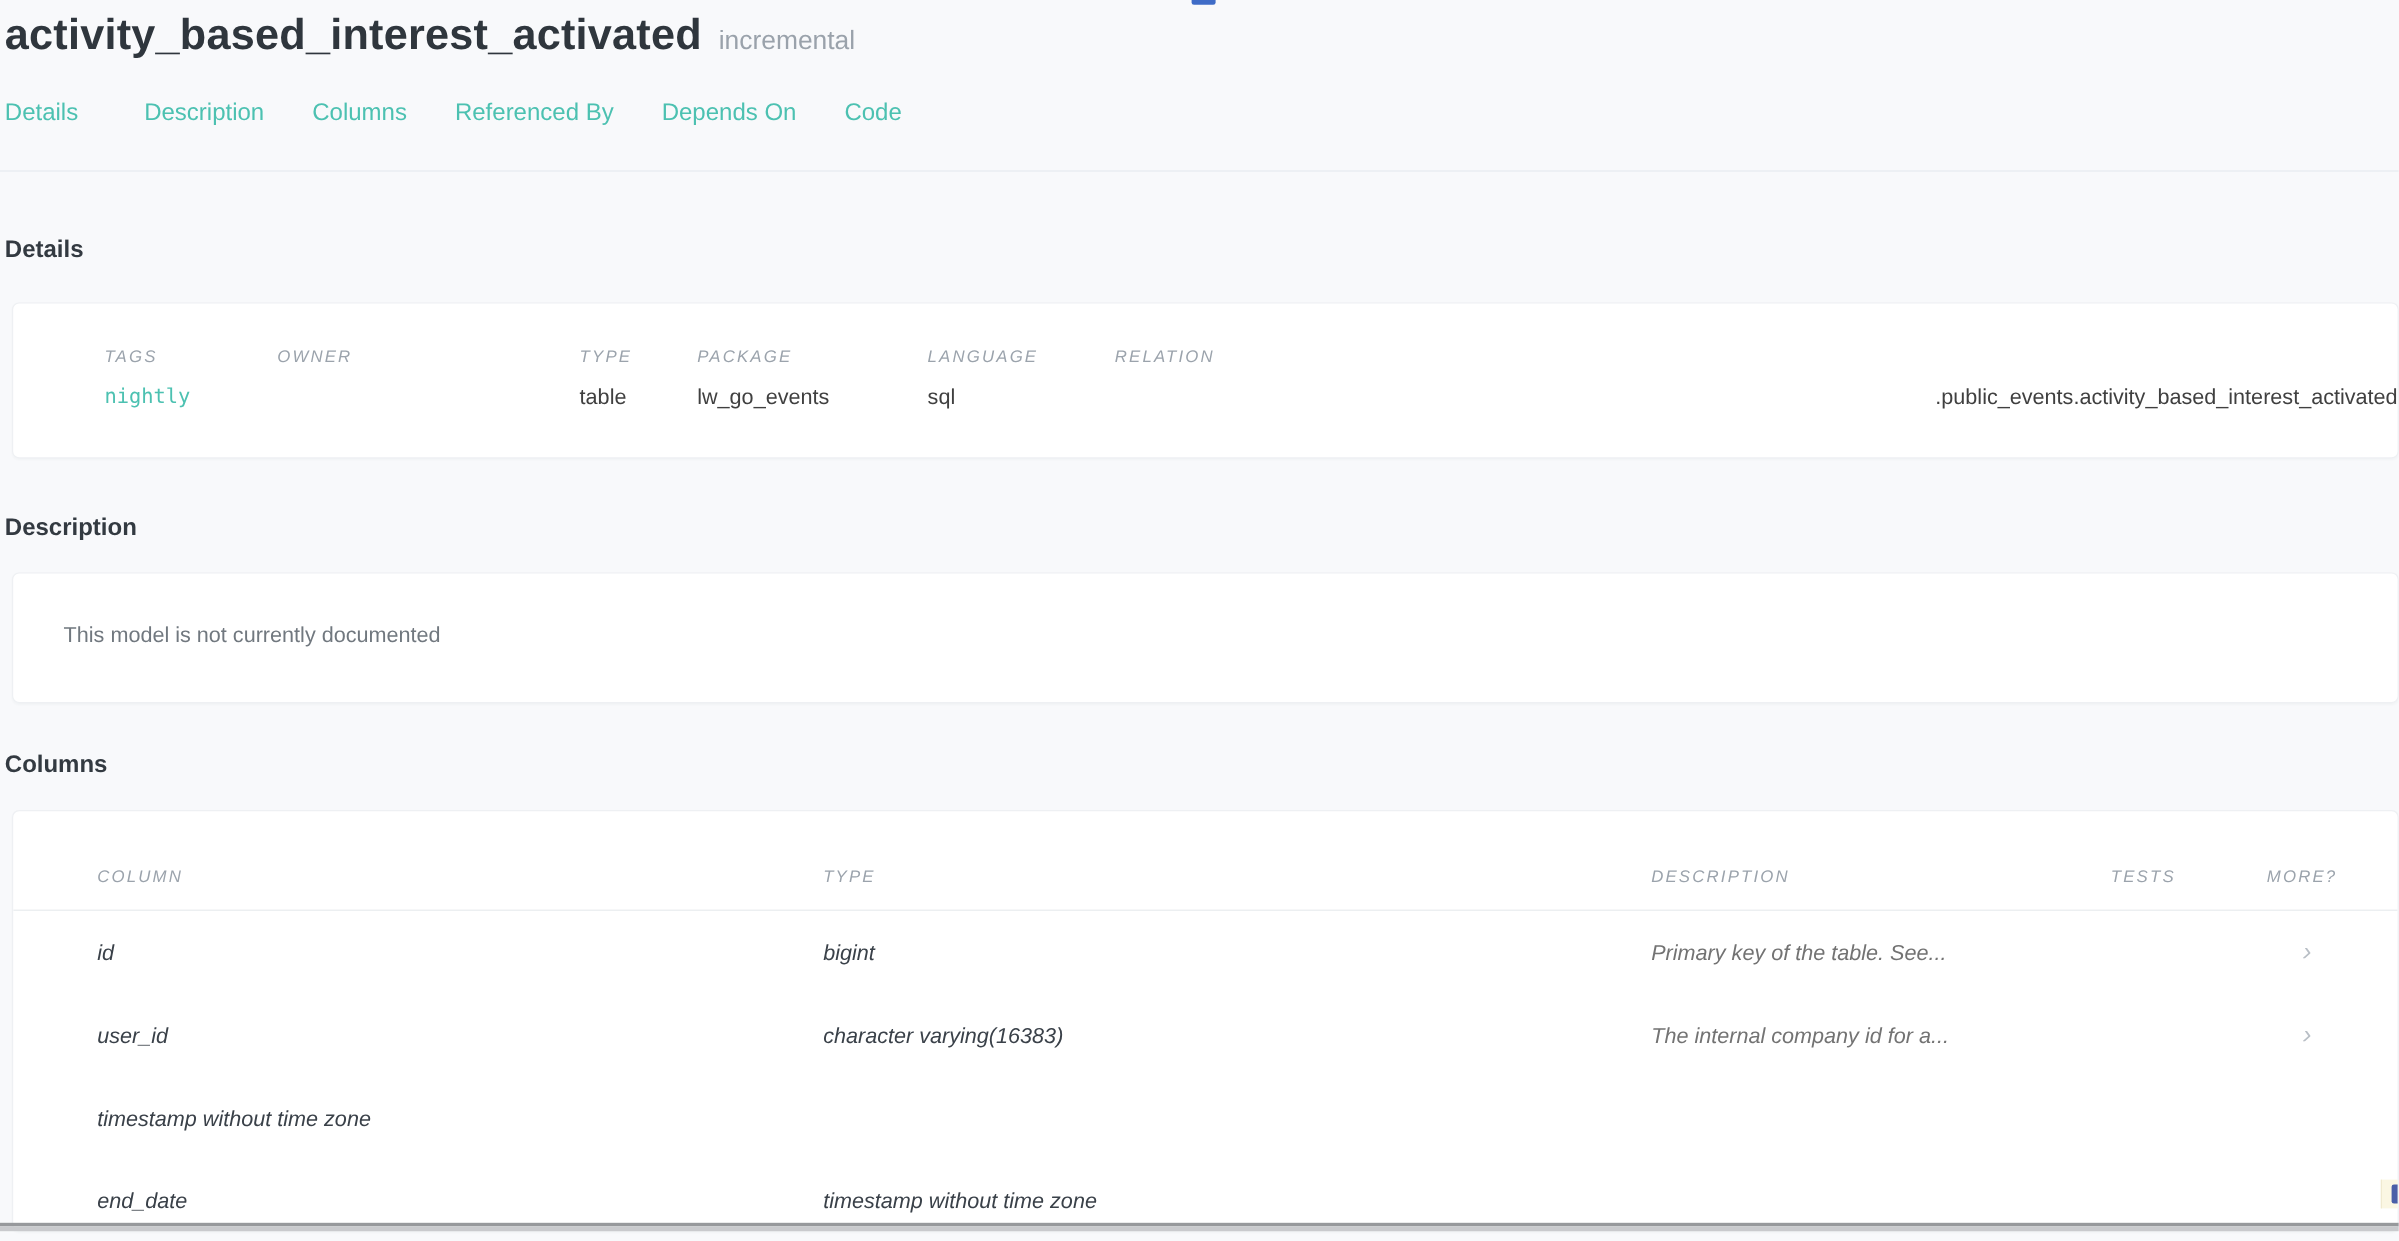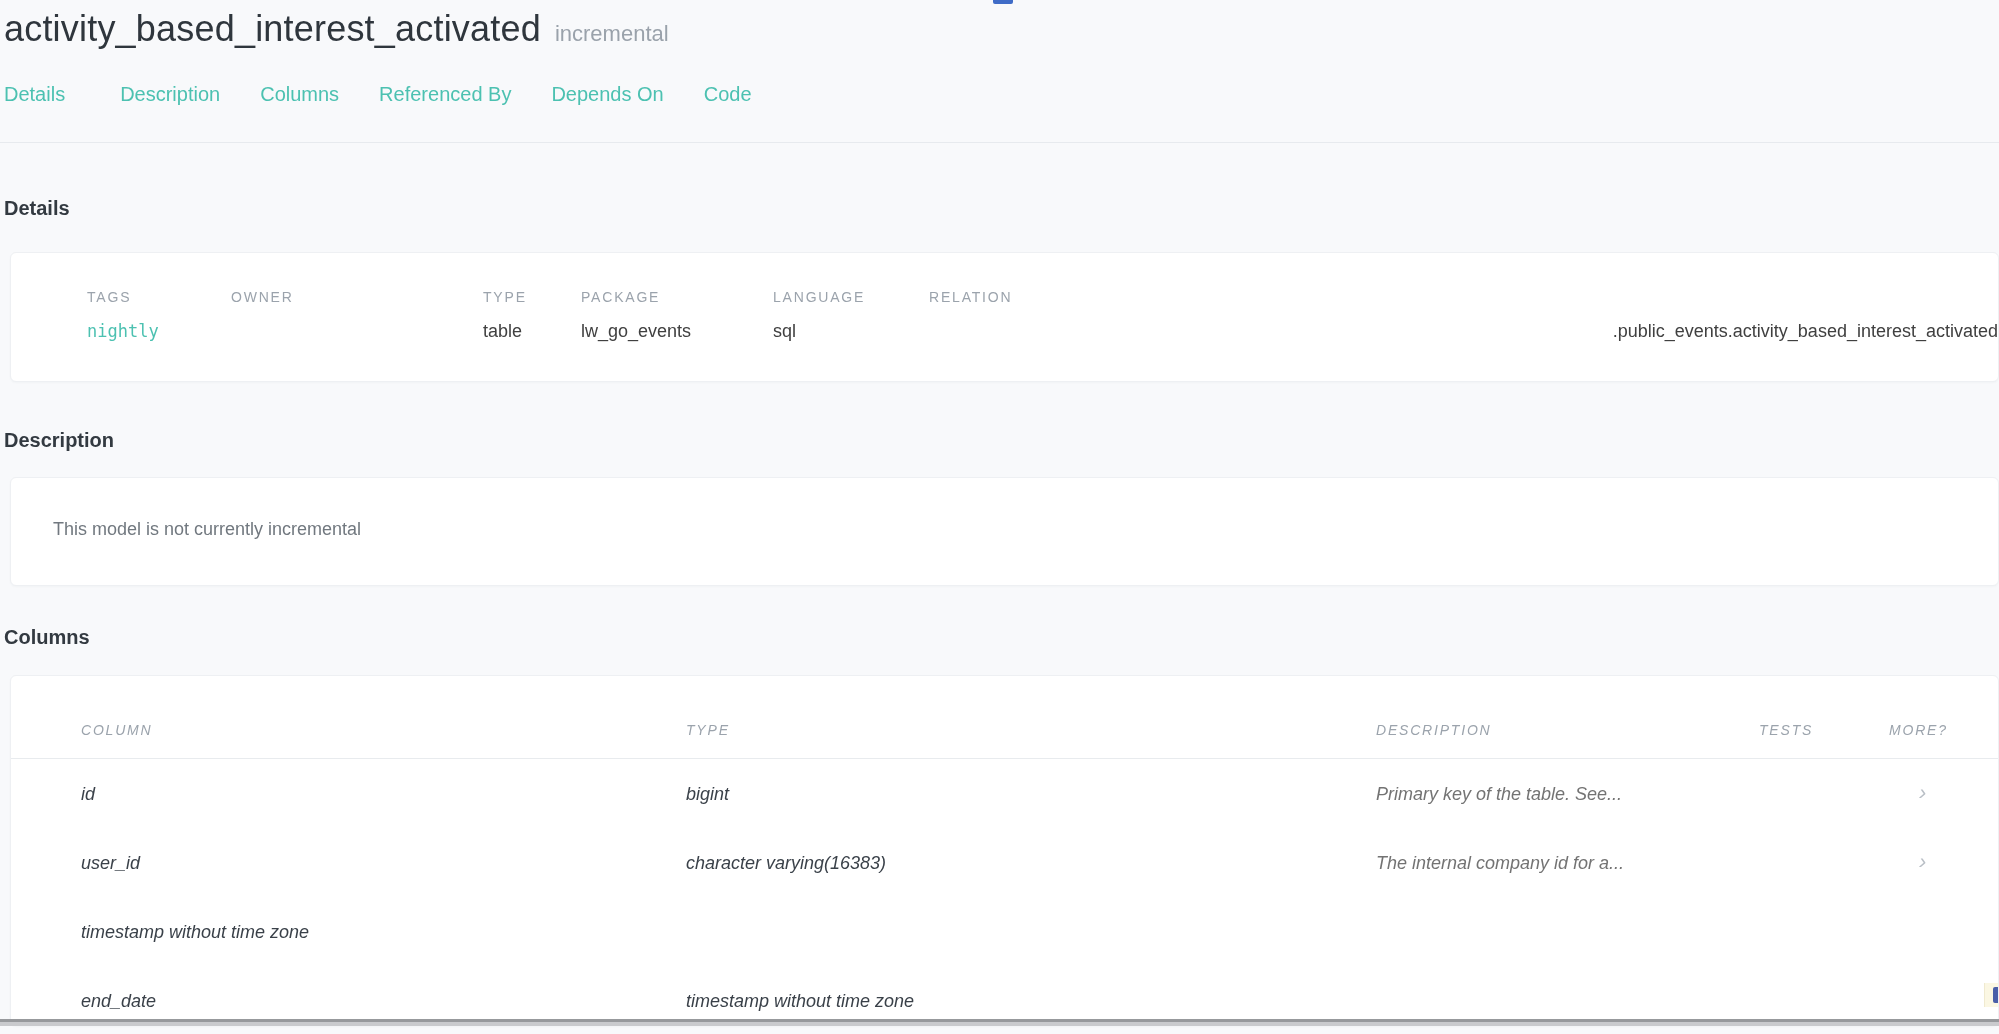--- a/index.html
+++ b/index.html
@@ -9,21 +9,21 @@
     background: #f8f9fb;
     font-family: "Liberation Sans", sans-serif;
     color: #3a4149;
     position: relative;
   }
 
   .page { padding-top: 8px; position: relative; }
 
   
   .title-row { padding-left: 4px; display: flex; align-items: baseline; }
-  .model-title { font-size: 36px; font-weight: 400; color: #2f363d; letter-spacing: 0.2px; }
+  .model-title { font-size: 36px; font-weight: 700; color: #2f363d; letter-spacing: 0.2px; }
   .model-subtitle { font-size: 22px; color: #9aa2ab; margin-left: 14px; font-weight: 400; }
 
   .tabs { padding-left: 4px; margin-top: 32px; display: flex; gap: 40px; }
   .tab { font-size: 20px; color: #4cc1b1; text-decoration: none; cursor: pointer; line-height: 24px; }
   .tab.first { margin-right: 15px; }
 
   .top-divider { margin-top: 36px; border-bottom: 1px solid #e7eaee; width: 100%; }
 
   
   .section-heading {
@@ -45,21 +45,21 @@
   }
 
   
   .details-card { margin-top: 31px; height: 130px; padding: 36px 0 0 76px; }
   .fields-row { display: flex; }
   .field { flex: 0 0 auto; }
   .f-tags { width: 144px; } .f-owner { width: 252px; } .f-type { width: 98px; }
   .f-package { width: 192px; } .f-language { width: 156px; } .f-relation { flex: 1; }
   .field-label {
     font-size: 14px; color: #9ba3ac; letter-spacing: 1.8px;
-    text-transform: uppercase; line-height: 16px;
+    text-transform: uppercase; line-height: 16px; font-style: italic;
   }
   .field-value { margin-top: 14px; font-size: 18px; color: #404040; line-height: 24px; }
   .field-value.tag {
     font-family: "DejaVu Sans Mono", monospace;
     font-size: 17px; color: #4cc1b1; cursor: pointer;
   }
   .field-value.relation { padding-left: 54px; text-align: right; }
 
   
   .description-card { margin-top: 24px; height: 109px; padding: 40px 0 0 42px; position: relative; }
@@ -142,21 +142,21 @@
       <div class="field f-type field-value">table</div>
       <div class="field f-package field-value">lw_go_events</div>
       <div class="field f-language field-value">sql</div>
       <div class="field f-relation field-value relation">.public_events.activity_based_interest_activated</div>
     </div>
   </div>
 
   <div class="section-heading h-description">Description</div>
 
   <div class="card description-card">
-    <div class="description-text">This model is not currently incremental</div>
+    <div class="description-text">This model is not currently documented</div>
     <div class="edge-fragment">
       <div class="bar"></div>
     </div>
   </div>
 
   <div class="section-heading h-columns">Columns</div>
 
   <div class="card columns-card">
     <div class="col-grid table-head">
       <div class="th">COLUMN</div>

